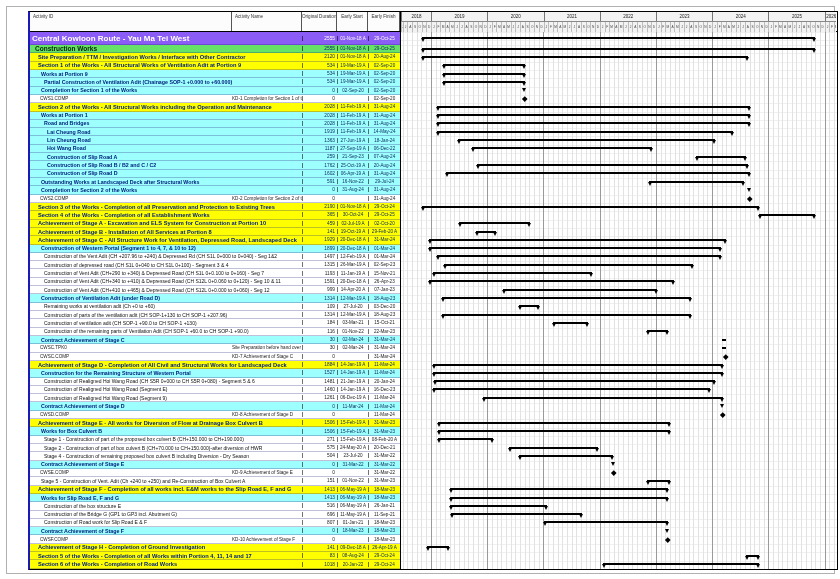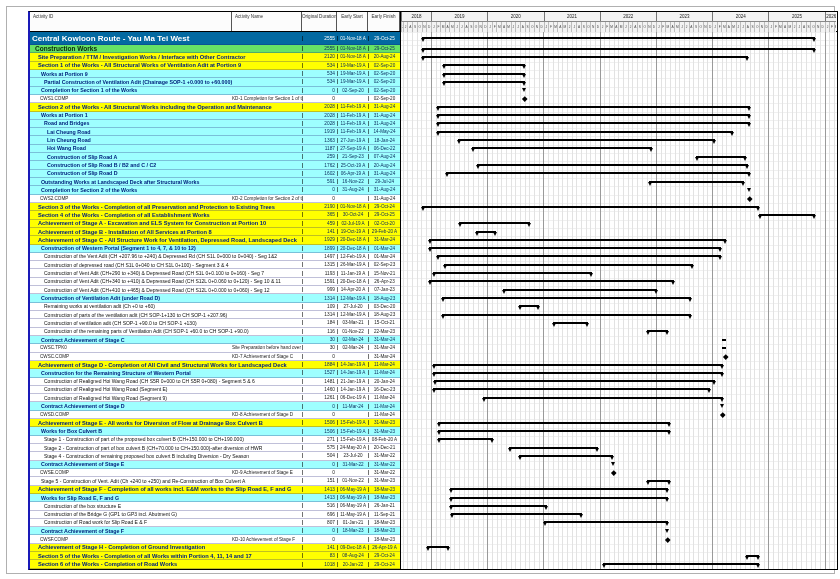--- a/index.html
+++ b/index.html
@@ -179,21 +179,21 @@
           <div class="mcell" style="left: 418.876px; width: 4.77243px;">D</div>
           <div class="mcell" style="left: 423.648px; width: 4.77243px;">J</div>
           <div class="mcell" style="left: 428.421px; width: 4.31058px;">F</div>
           <div class="mcell" style="left: 432.731px; width: 3.2685px;">M</div>
         </div>
     </div>
   </div>
   <div class="body" id="tbody">
     <div class="gantt-bg" id="gbg"></div>
   <div class="row blue" style="height: 13px;">
-        <div class="left" style="background: #0369a1;">
+        <div class="left" style="background: #8b5cf6;">
           <span class="nm" style="padding-left: 2px;">Central Kowloon Route - Yau Ma Tei West</span>
           <span class="dc">2555</span>
           <span class="sc">01-Nov-18 A</span>
           <span class="fc">29-Oct-25</span>
         </div>
         <div class="lane">
           <div class="bar cap" style="left: 20.6091px; width: 393.187px; top: 5px;"></div>
         </div>
       </div>
       <div class="row green" style="height: 8.317px;">

